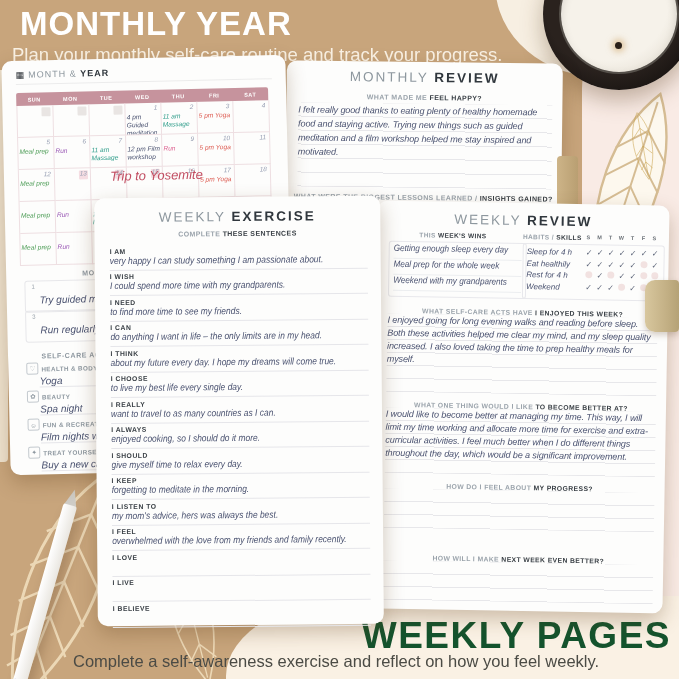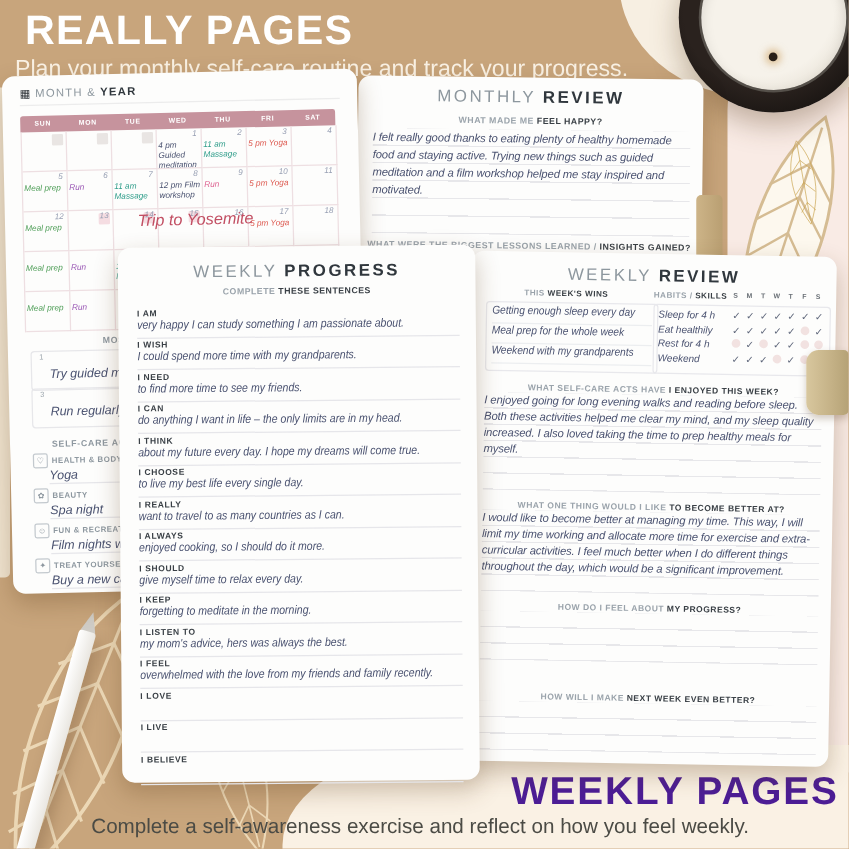--- a/index.html
+++ b/index.html
@@ -34,21 +34,21 @@
        background:linear-gradient(90deg,#ffffff,#e9e6e0);transform:rotate(16deg);z-index:3;
        box-shadow:6px 8px 12px rgba(70,45,20,.25);}
   .pen:before{content:"";position:absolute;left:1px;top:-15px;border-left:6px solid transparent;
        border-right:6px solid transparent;border-bottom:16px solid #cfccc6;}
   .pen:after{content:"";position:absolute;left:0;bottom:-2px;width:14px;height:34px;border-radius:3px;
        background:#b7b0d6;}
   
   .hdr-title{position:absolute;left:20px;top:5px;font-size:33px;font-weight:800;color:#ffffff;
              letter-spacing:1px;z-index:4;}
   .hdr-sub{position:absolute;left:12px;top:44px;font-size:18.5px;color:#faf2e5;z-index:4;}
-  .ftr-title{position:absolute;right:8px;top:615px;font-size:31px;font-weight:800;color:#4c1d95;
+  .ftr-title{position:absolute;right:8px;top:615px;font-size:37px;font-weight:800;color:#14532d;
              letter-spacing:1.5px;z-index:5;}
   .ftr-sub{position:absolute;right:6px;top:652px;width:600px;font-size:16.5px;
            color:#4b4b45;z-index:5;}
   
   .page{position:absolute;background:#fdfdfc;border-radius:10px;
         box-shadow:0 8px 20px rgba(96,62,28,.30);}
   .title{position:absolute;left:0;right:0;text-align:center;font-size:13.5px;letter-spacing:2px;}
   .t-light{color:#8d979e;font-weight:400;}
   .t-bold{color:#30373d;font-weight:700;}
   .q-light{color:#9aa3ab;font-weight:600;letter-spacing:.4px;}
@@ -158,21 +158,21 @@
     <path class="lv" d="M50 14 L50 186"></path>
     <path class="lv" d="M50 40 L24 64 M50 40 L76 64 M50 66 L22 92 M50 66 L78 92 M50 94 L24 120 M50 94 L76 120 M50 122 L28 146 M50 122 L72 146 M50 148 L34 168 M50 148 L66 168"></path>
   </svg>
   <svg class="leaf leaf-cream" style="left:142px;top:540px;width:100px;height:150px;transform:rotate(-14deg);" viewBox="0 0 100 200">
     <path class="lf" d="M50 6 C80 50 88 120 50 194 C12 120 20 50 50 6 Z"></path>
     <path class="lv" d="M50 14 L50 186 M50 50 L26 74 M50 50 L74 74 M50 95 L26 120 M50 95 L74 120 M50 140 L32 162 M50 140 L68 162"></path>
   </svg>
 
   <div class="pen"></div>
 
-  <div class="hdr-title">REALLY PAGES</div>
+  <div class="hdr-title">MONTHLY YEAR</div>
   <div class="hdr-sub">Plan your monthly self-care routine and track your progress.</div>
 
   <div class="cover-edge"></div>
 
   <div class="page" id="calendar-page">
     <div class="cal-head">
       <span class="cal-ico">▦</span><span class="t-light" style="font-size:9px;">MONTH &amp; </span><span class="t-bold" style="font-size:9px;">YEAR</span>
     </div>
     <div class="cal-days">
         <div class="cal-dh">SUN</div>
@@ -336,21 +336,21 @@
     <div class="mr-q" style="top:132px;">
       <span class="q-light">WHAT WERE THE BIGGEST LESSONS LEARNED / </span><span class="q-bold">INSIGHTS GAINED?</span>
     </div>
     <div class="mr-a hw" style="top:141px;min-height:14px;">I found it easy to stick to my daily schedule and</div>
   </div>
 
   <div class="elastic"></div>
 
   <div class="page" id="weekly-exercise-page">
     <div class="title" style="top:12px;">
-      <span class="t-light">WEEKLY </span><span class="t-bold">PROGRESS</span>
+      <span class="t-light">WEEKLY </span><span class="t-bold">EXERCISE</span>
     </div>
     <div class="we-sub">
       <span class="q-light">COMPLETE </span><span class="q-bold">THESE SENTENCES</span>
     </div>
     <div class="ex-list" id="ex-list">
         <div class="ex-pair">
           <div class="ex-label">I AM</div>
           <div class="ex-answer hw"><span class="inner">very happy I can study something I am passionate about.</span></div>
         </div>
         <div class="ex-pair">

